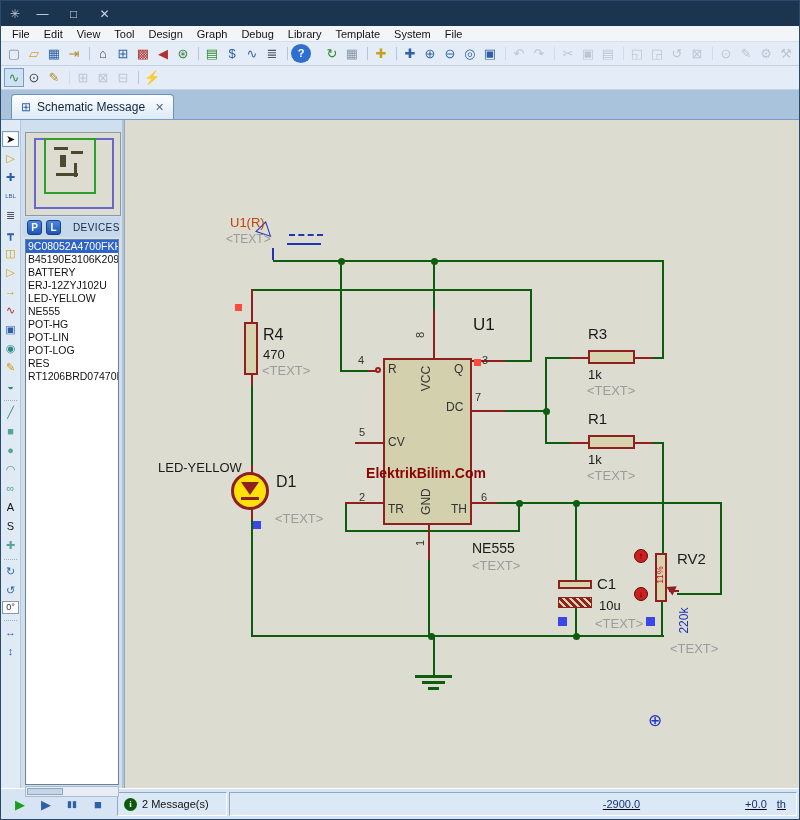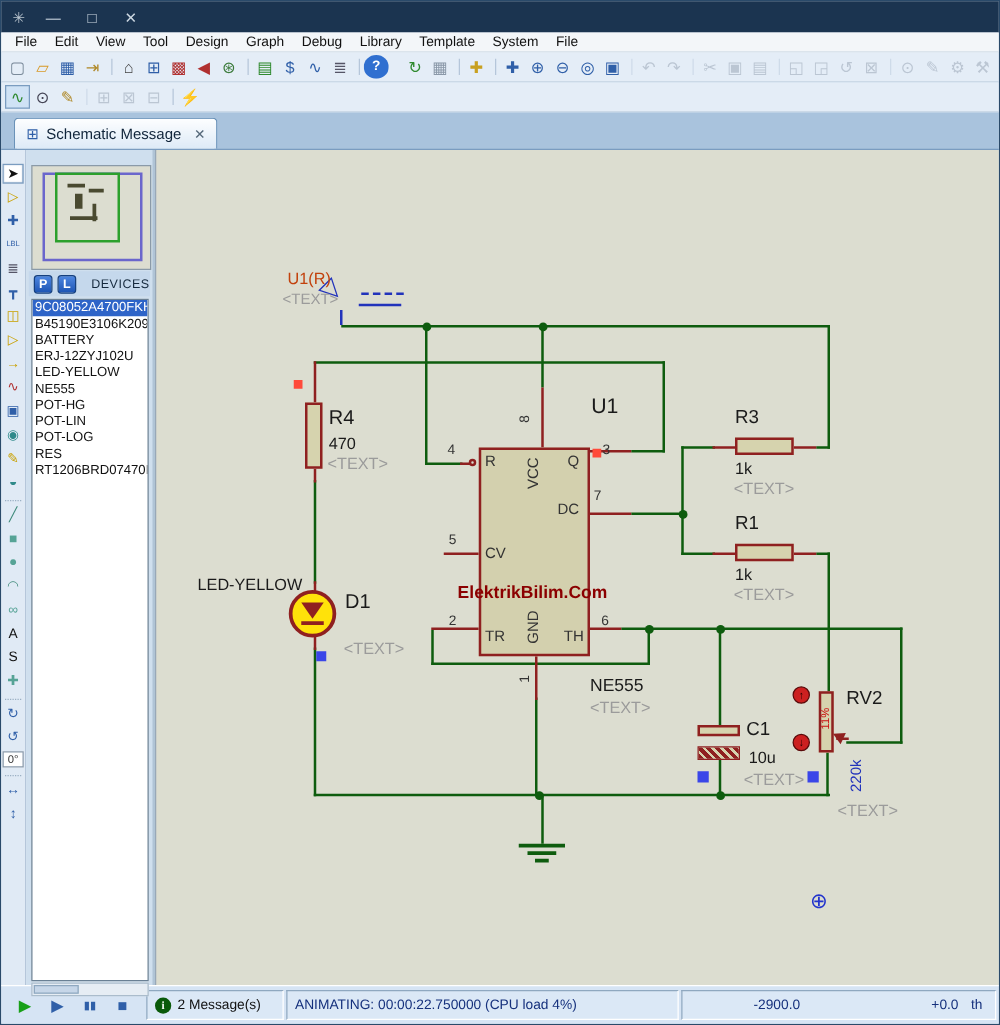--- a/index.html
+++ b/index.html
@@ -108,21 +108,21 @@
     align-items:center;flex:none;font-size:11px;padding:0 2px;gap:2px;}
   .sb-controls{display:flex;align-items:center;height:24px;padding:0 4px;}
   .sbi{width:26px;height:22px;display:flex;align-items:center;justify-content:center;font-size:13px;}
   .sb-panel{height:22px;display:flex;align-items:center;padding:0 6px;
     border:1px solid;border-color:#8fa8c0 #ffffff #ffffff #8fa8c0;background:#dbe8f6;}
   .info-dot{width:13px;height:13px;border-radius:50%;background:#0a5a0a;color:#fff;
     font-size:9px;font-weight:bold;display:flex;align-items:center;justify-content:center;
     margin-right:5px;font-family:"Liberation Serif",serif;}
   .sb-msg{color:#111;}
   .sb-anim{color:#15307c;}
-  .sb-coords{flex:1;justify-content:flex-end;gap:0;}
+  .sb-coords{flex:1;justify-content:flex-end;gap:0;text-decoration:underline;}
   .sb-coords .cx{color:#15307c;margin-right:105px;}
   .sb-coords .cy{color:#15307c;}
   .sb-coords .cu{color:#15307c;margin-left:10px;margin-right:4px;}
 </style>
 </head>
 <body>
 
 <div class="app">
 
   <div class="titlebar">
@@ -430,23 +430,20 @@
 
     <span class="sbi" style="color: rgb(24, 160, 24);">▶</span>
         <span class="sbi" style="color: rgb(47, 95, 168);">▶</span>
         <span class="sbi" style="color: rgb(47, 95, 168); font-size: 9px;">▮▮</span>
         <span class="sbi" style="color: rgb(47, 95, 168);">■</span>
       </div>
     <div class="sb-panel" style="width:96px;">
       <span class="info-dot">i</span>
       <span class="sb-msg">2 Message(s)</span>
     </div>
-    <div class="sb-panel" style="width:300px;">
-      <span class="sb-anim">ANIMATING: 00:00:22.750000 (CPU load 4%)</span>
-    </div>
     <div class="sb-panel sb-coords">
       <span class="cx">-2900.0</span>
       <span class="cy">+0.0</span>
       <span class="cu">th</span>
     </div>
   </div>
 
 </div>
 
 </body></html>

